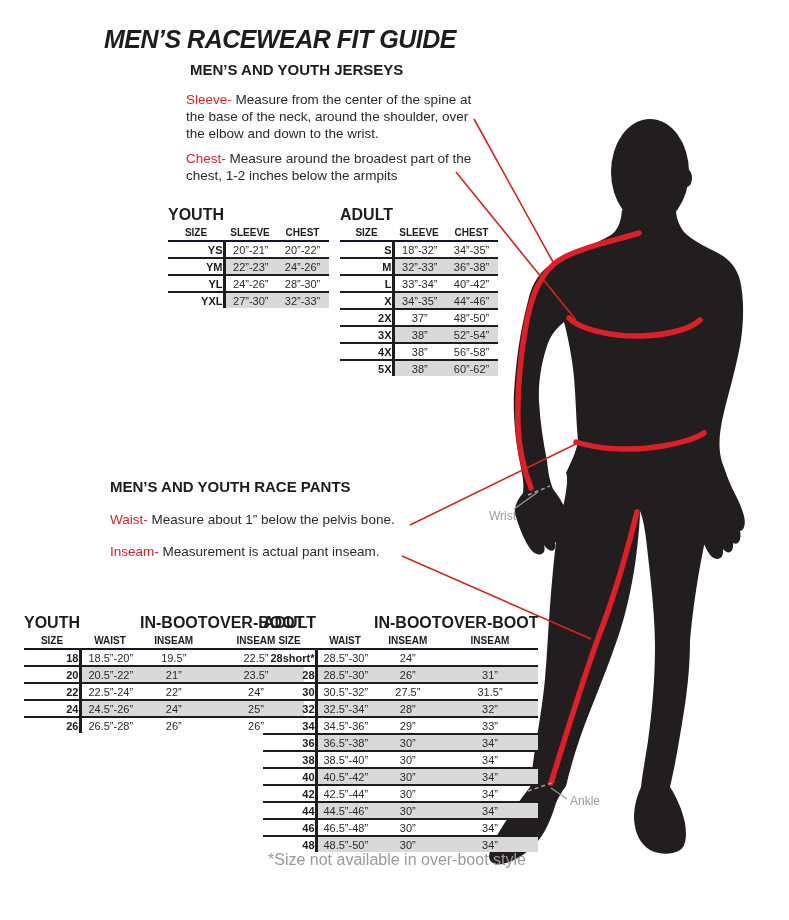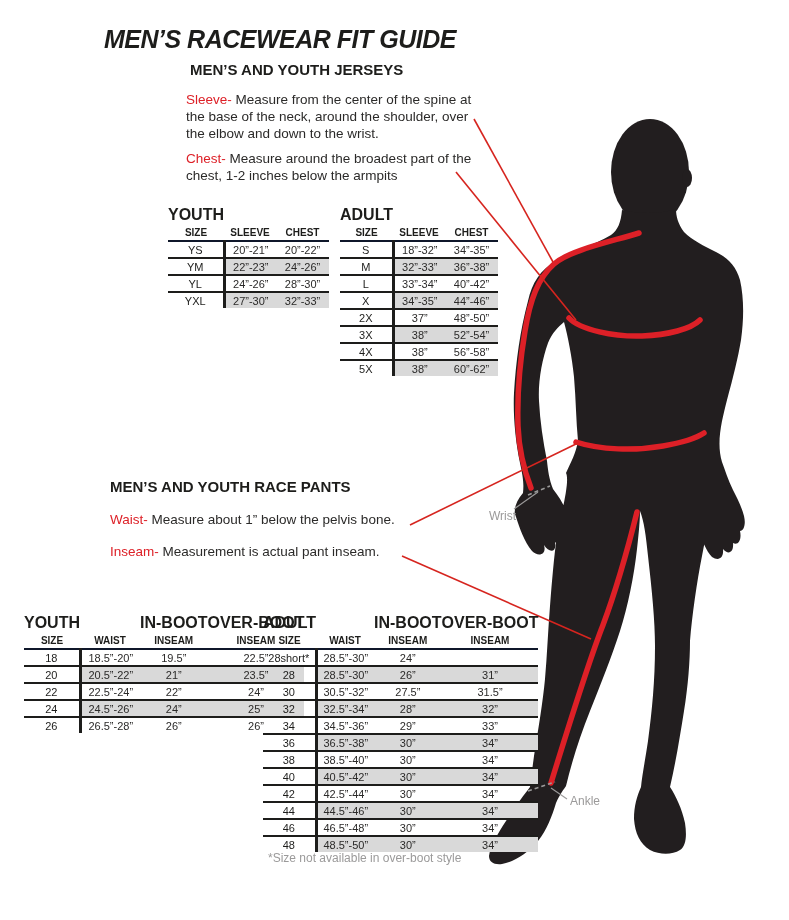--- a/index.html
+++ b/index.html
@@ -11,38 +11,38 @@
               letter-spacing:-0.5px;color:#1d1d1b;white-space:nowrap;}
   .section-heading{font-size:15px;font-weight:bold;color:#1d1d1b;white-space:nowrap;}
   #jerseys-heading{left:190px;top:61px;}
   #pants-heading{left:110px;top:478px;}
   .para{font-size:13.5px;line-height:17px;color:#2b2a29;}
   #sleeve-para{left:186px;top:91px;width:298px;}
   #chest-para{left:186px;top:150px;width:298px;}
   #waist-para{left:110px;top:511px;width:360px;}
   #inseam-para{left:110px;top:543px;width:360px;}
   .term{color:#dd2027;font-weight:normal;}
-  #footnote{left:268px;top:851px;font-size:12px;color:#9b9a9a;}
+  #footnote{left:268px;top:851px;font-size:16px;color:#9b9a9a;}
 
   .tablebox{position:absolute;z-index:2;}
   #youth-jersey-table{left:168px;top:206px;}
   #adult-jersey-table{left:340px;top:206px;}
   #youth-pants-table{left:24px;top:614px;}
   #adult-pants-table{left:263px;top:614px;}
 
   table.size-table{border-collapse:collapse;table-layout:fixed;}
   table.size-table th,table.size-table td{padding:0;white-space:nowrap;overflow:visible;}
   tr.hdr-group th{font-size:16px;font-weight:bold;height:15px;text-align:center;vertical-align:bottom;}
   tr.hdr-group th:first-child{text-align:left;}
   tr.hdr-main th{font-size:10px;font-weight:bold;height:16px;text-align:center;vertical-align:middle;
                  border-bottom:2px solid #0f172a;}
   table.size-table tbody td{font-size:11px;height:15px;text-align:center;vertical-align:middle;color:#2b2a29;}
   table.size-table tbody tr{border-bottom:2px solid #1d1d1b;}
   table.size-table tbody tr:last-child{border-bottom:none;}
-  table.size-table tbody td:first-child{font-weight:normal;color:#1d1d1b;border-right:3px solid #1d1d1b;}
+  table.size-table tbody td:first-child{font-weight:bold;color:#1d1d1b;border-right:3px solid #1d1d1b;text-align:right;}
   table.size-table tbody tr.shaded td:not(:first-child){background:#d9d9d9;}
 
   .jersey  col.c1{width:40px;} .jersey  col.c2{width:52px;} .jersey  col.c3{width:53px;}
   .ypants  col.c1{width:42px;} .ypants  col.c2{width:60px;} .ypants  col.c3{width:54px;} .ypants col.c4{width:62px;}
   .apants  col.c1{width:48px;} .apants  col.c2{width:58px;} .apants  col.c3{width:50px;} .apants col.c4{width:66px;}
 </style>
 </head>
 <body>
 
 <div id="canvas">

